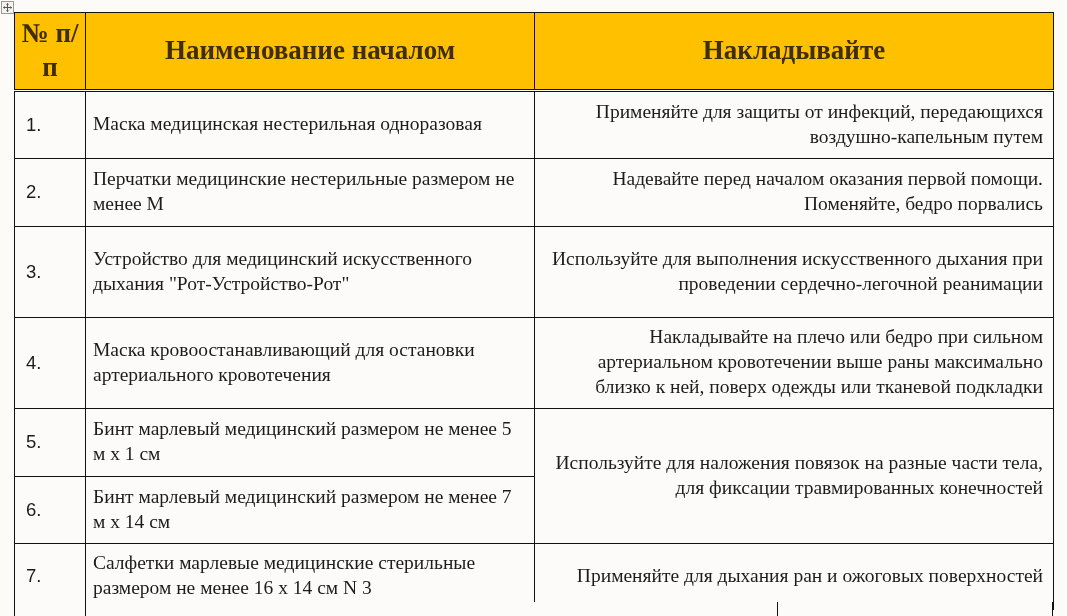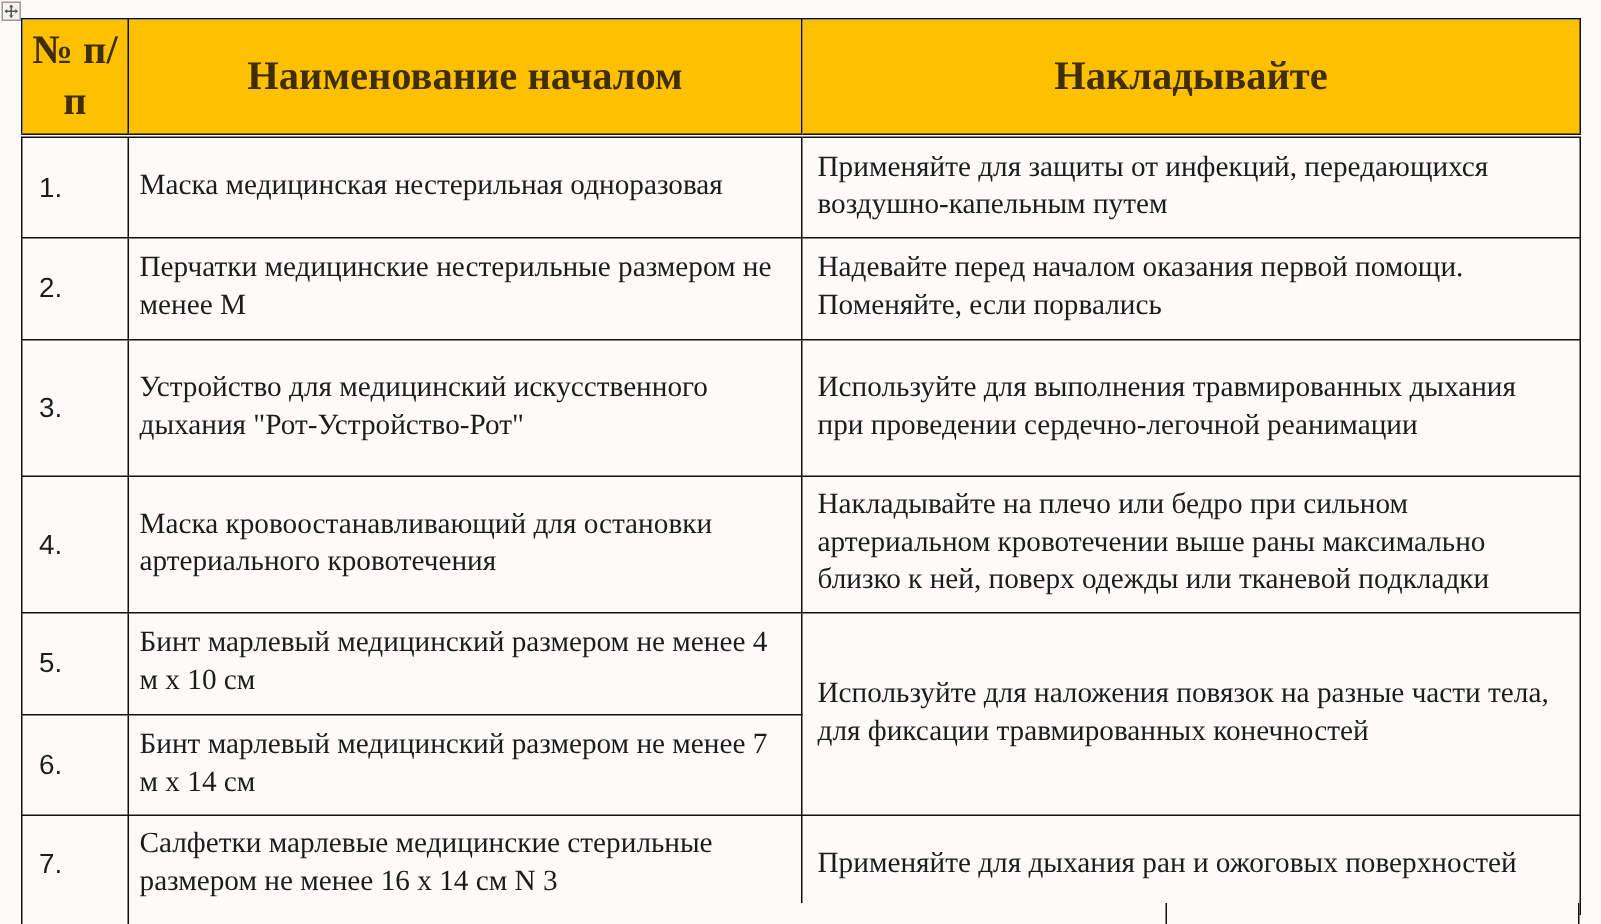--- a/index.html
+++ b/index.html
@@ -62,21 +62,21 @@
     vertical-align: middle;
     padding: 3px 8px;
   }
   .doc-table td.num {
     font-family: "Liberation Sans", sans-serif;
     font-size: 18.5px;
     text-align: left;
     padding-left: 11px;
   }
   .doc-table td.name { text-align: left; padding-left: 7px; padding-right: 12px; margin-left: 32px; }
-  .doc-table td.use  { text-align: left; padding-left: 10px; padding-right: 10px; }
+  .doc-table td.use  { text-align: right; padding-left: 10px; padding-right: 10px; }
 
   tr.h-head { height: 70px; }
   tr.h-r1 { height: 68px; }
   tr.h-r2 { height: 68px; }
   tr.h-r3 { height: 91px; }
   tr.h-r4 { height: 91px; }
   tr.h-r5 { height: 68px; }
   tr.h-r6 { height: 67px; }
   tr.h-r7 { height: 66px; }
 
@@ -127,35 +127,35 @@
   </thead>
   <tbody>
     <tr class="h-r1">
       <td class="num">1.</td>
       <td class="name">Маска медицинская нестерильная одноразовая</td>
       <td class="use">Применяйте для защиты от инфекций, передающихся воздушно-капельным путем</td>
     </tr>
     <tr class="h-r2">
       <td class="num">2.</td>
       <td class="name">Перчатки медицинские нестерильные размером не менее М</td>
-      <td class="use">Надевайте перед началом оказания первой помощи. Поменяйте, если порвались</td>
+      <td class="use">Надевайте перед началом оказания первой помощи. Поменяйте, бедро порвались</td>
     </tr>
     <tr class="h-r3">
       <td class="num">3.</td>
       <td class="name">Устройство для медицинский искусственного дыхания "Рот-Устройство-Рот"</td>
-      <td class="use">Используйте для выполнения травмированных дыхания при проведении сердечно-легочной реанимации</td>
+      <td class="use">Используйте для выполнения искусственного дыхания при проведении сердечно-легочной реанимации</td>
     </tr>
     <tr class="h-r4">
       <td class="num">4.</td>
       <td class="name">Маска кровоостанавливающий для остановки артериального кровотечения</td>
       <td class="use">Накладывайте на плечо или бедро при сильном артериальном кровотечении выше раны максимально близко к ней, поверх одежды или тканевой подкладки</td>
     </tr>
     <tr class="h-r5">
       <td class="num">5.</td>
-      <td class="name">Бинт марлевый медицинский размером не менее 4 м х 10 см</td>
+      <td class="name">Бинт марлевый медицинский размером не менее 5 м х 1 см</td>
       <td class="use" rowspan="2">Используйте для наложения повязок на разные части тела, для фиксации травмированных конечностей</td>
     </tr>
     <tr class="h-r6">
       <td class="num">6.</td>
       <td class="name">Бинт марлевый медицинский размером не менее 7 м х 14 см</td>
     </tr>
     <tr class="h-r7">
       <td class="num">7.</td>
       <td class="name">Салфетки марлевые медицинские стерильные размером не менее 16 х 14 см N 3</td>
       <td class="use">Применяйте для дыхания ран и ожоговых поверхностей</td>

